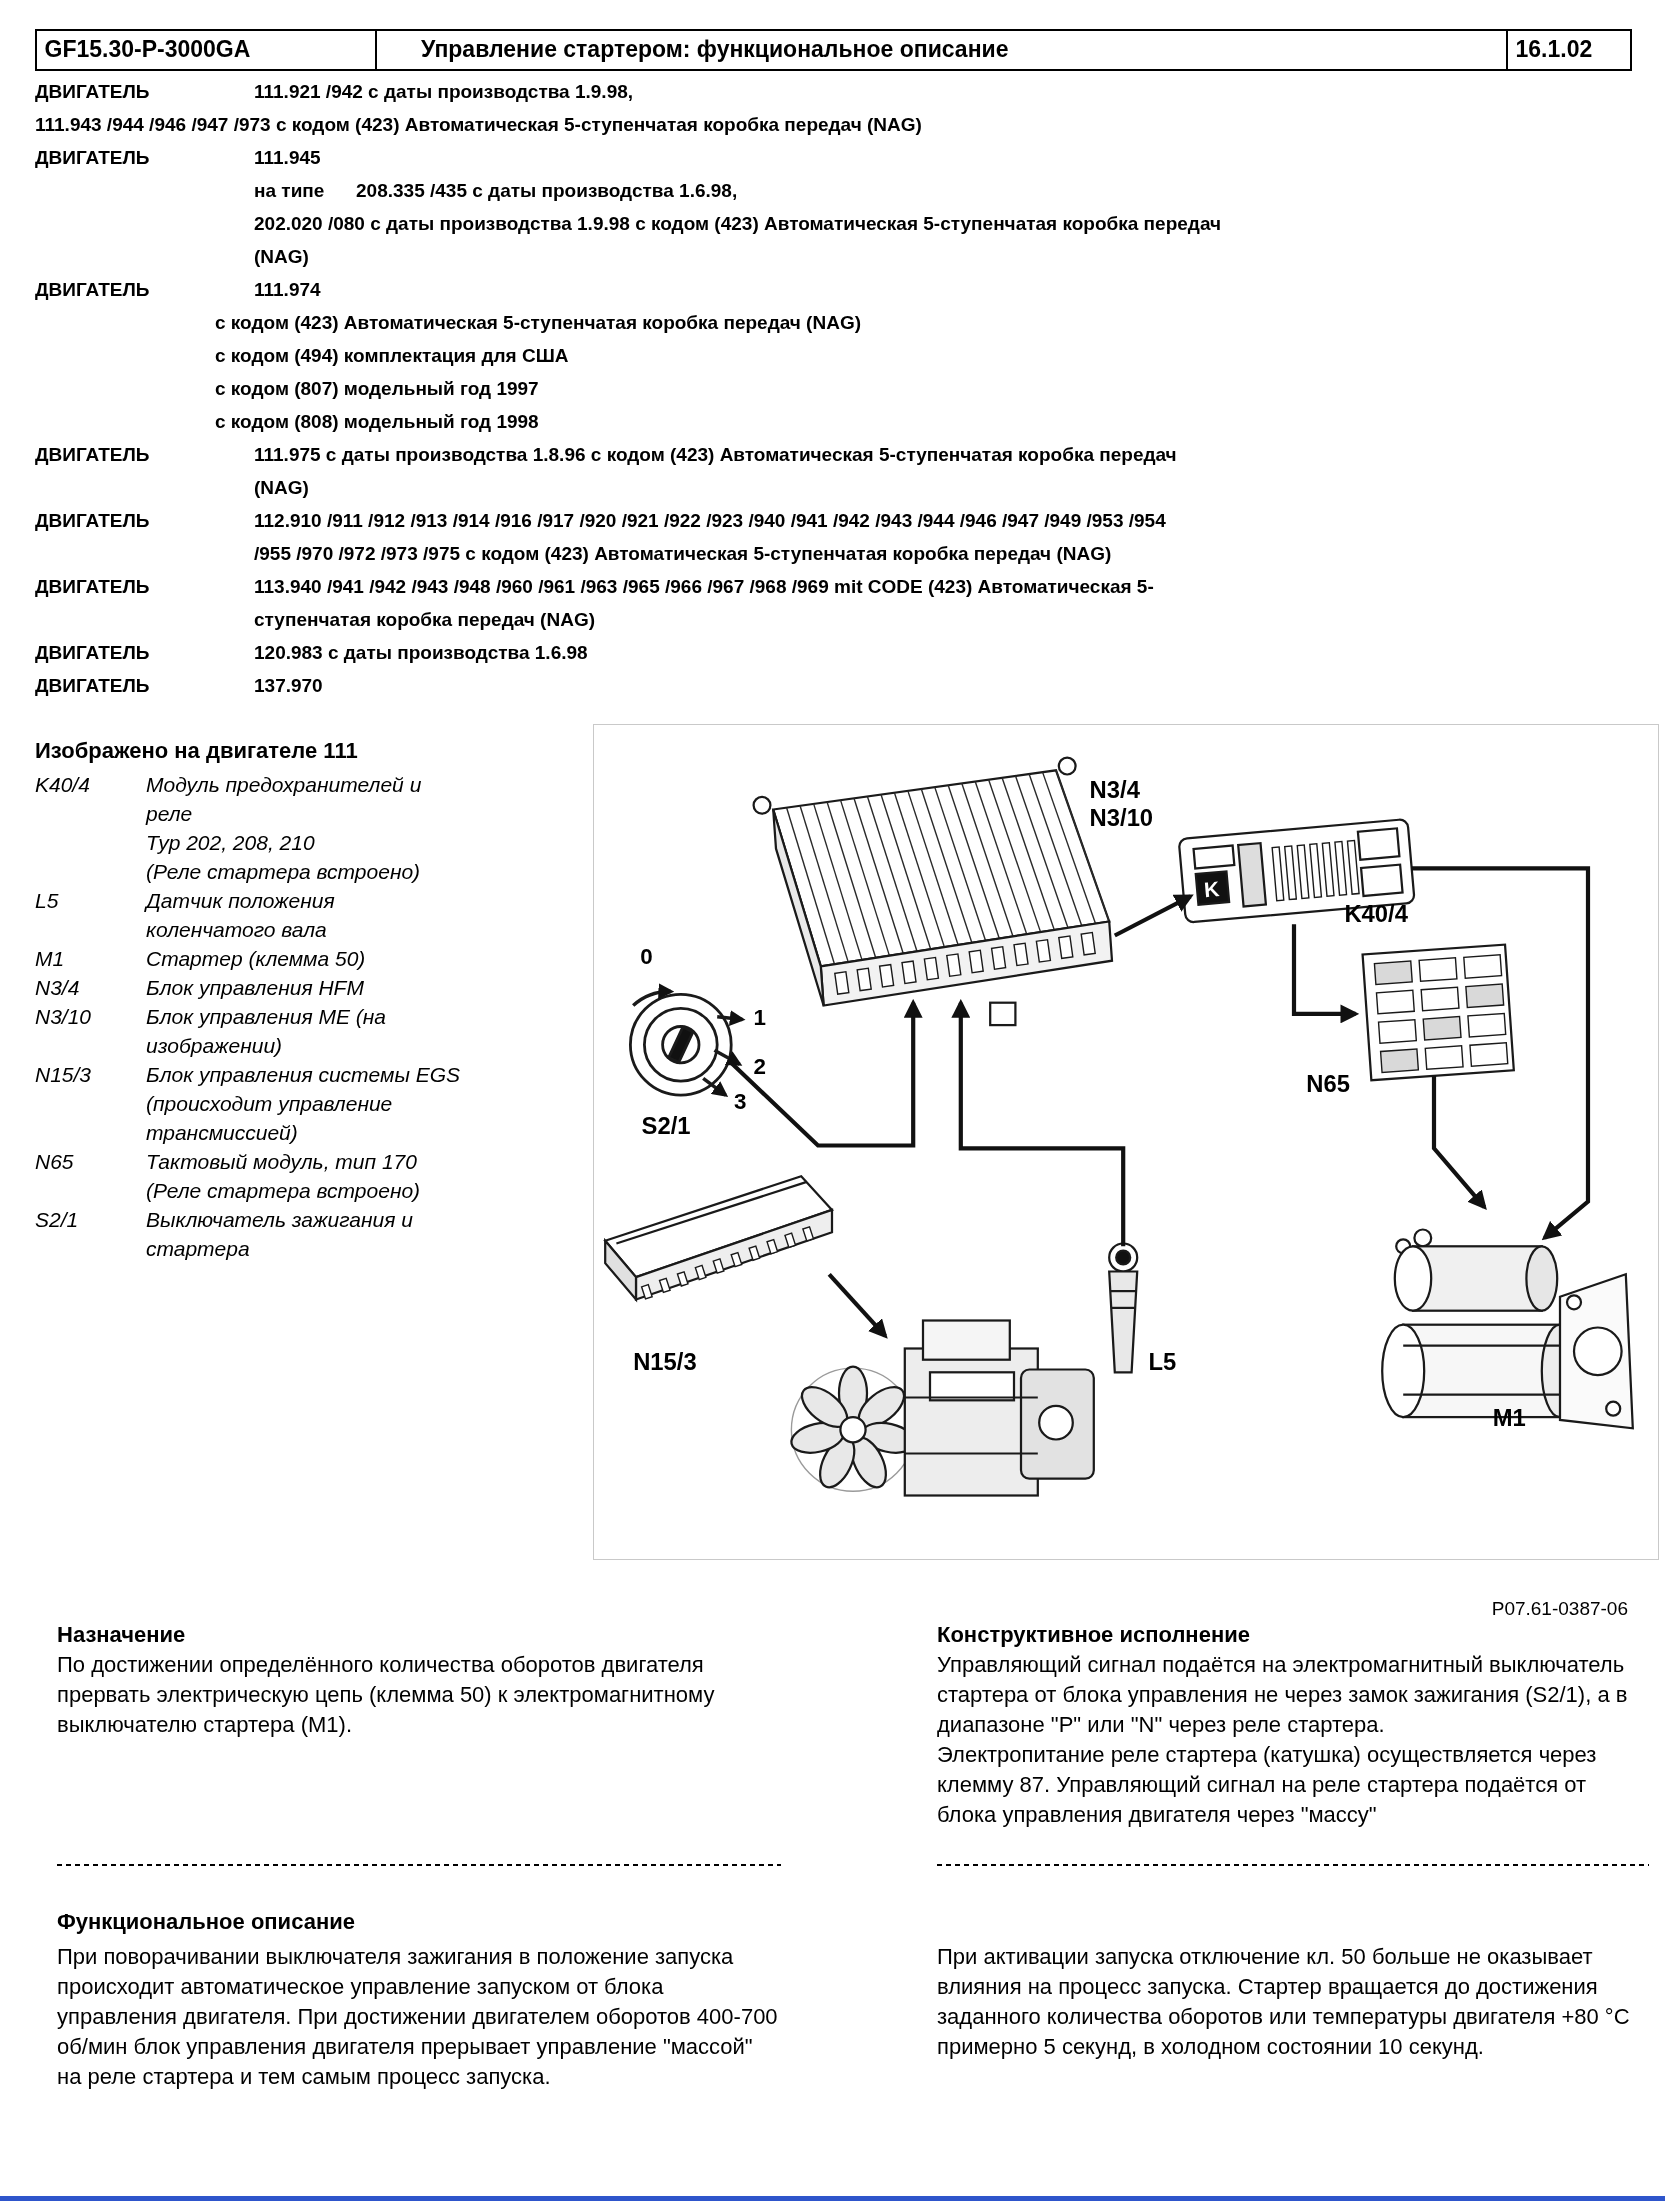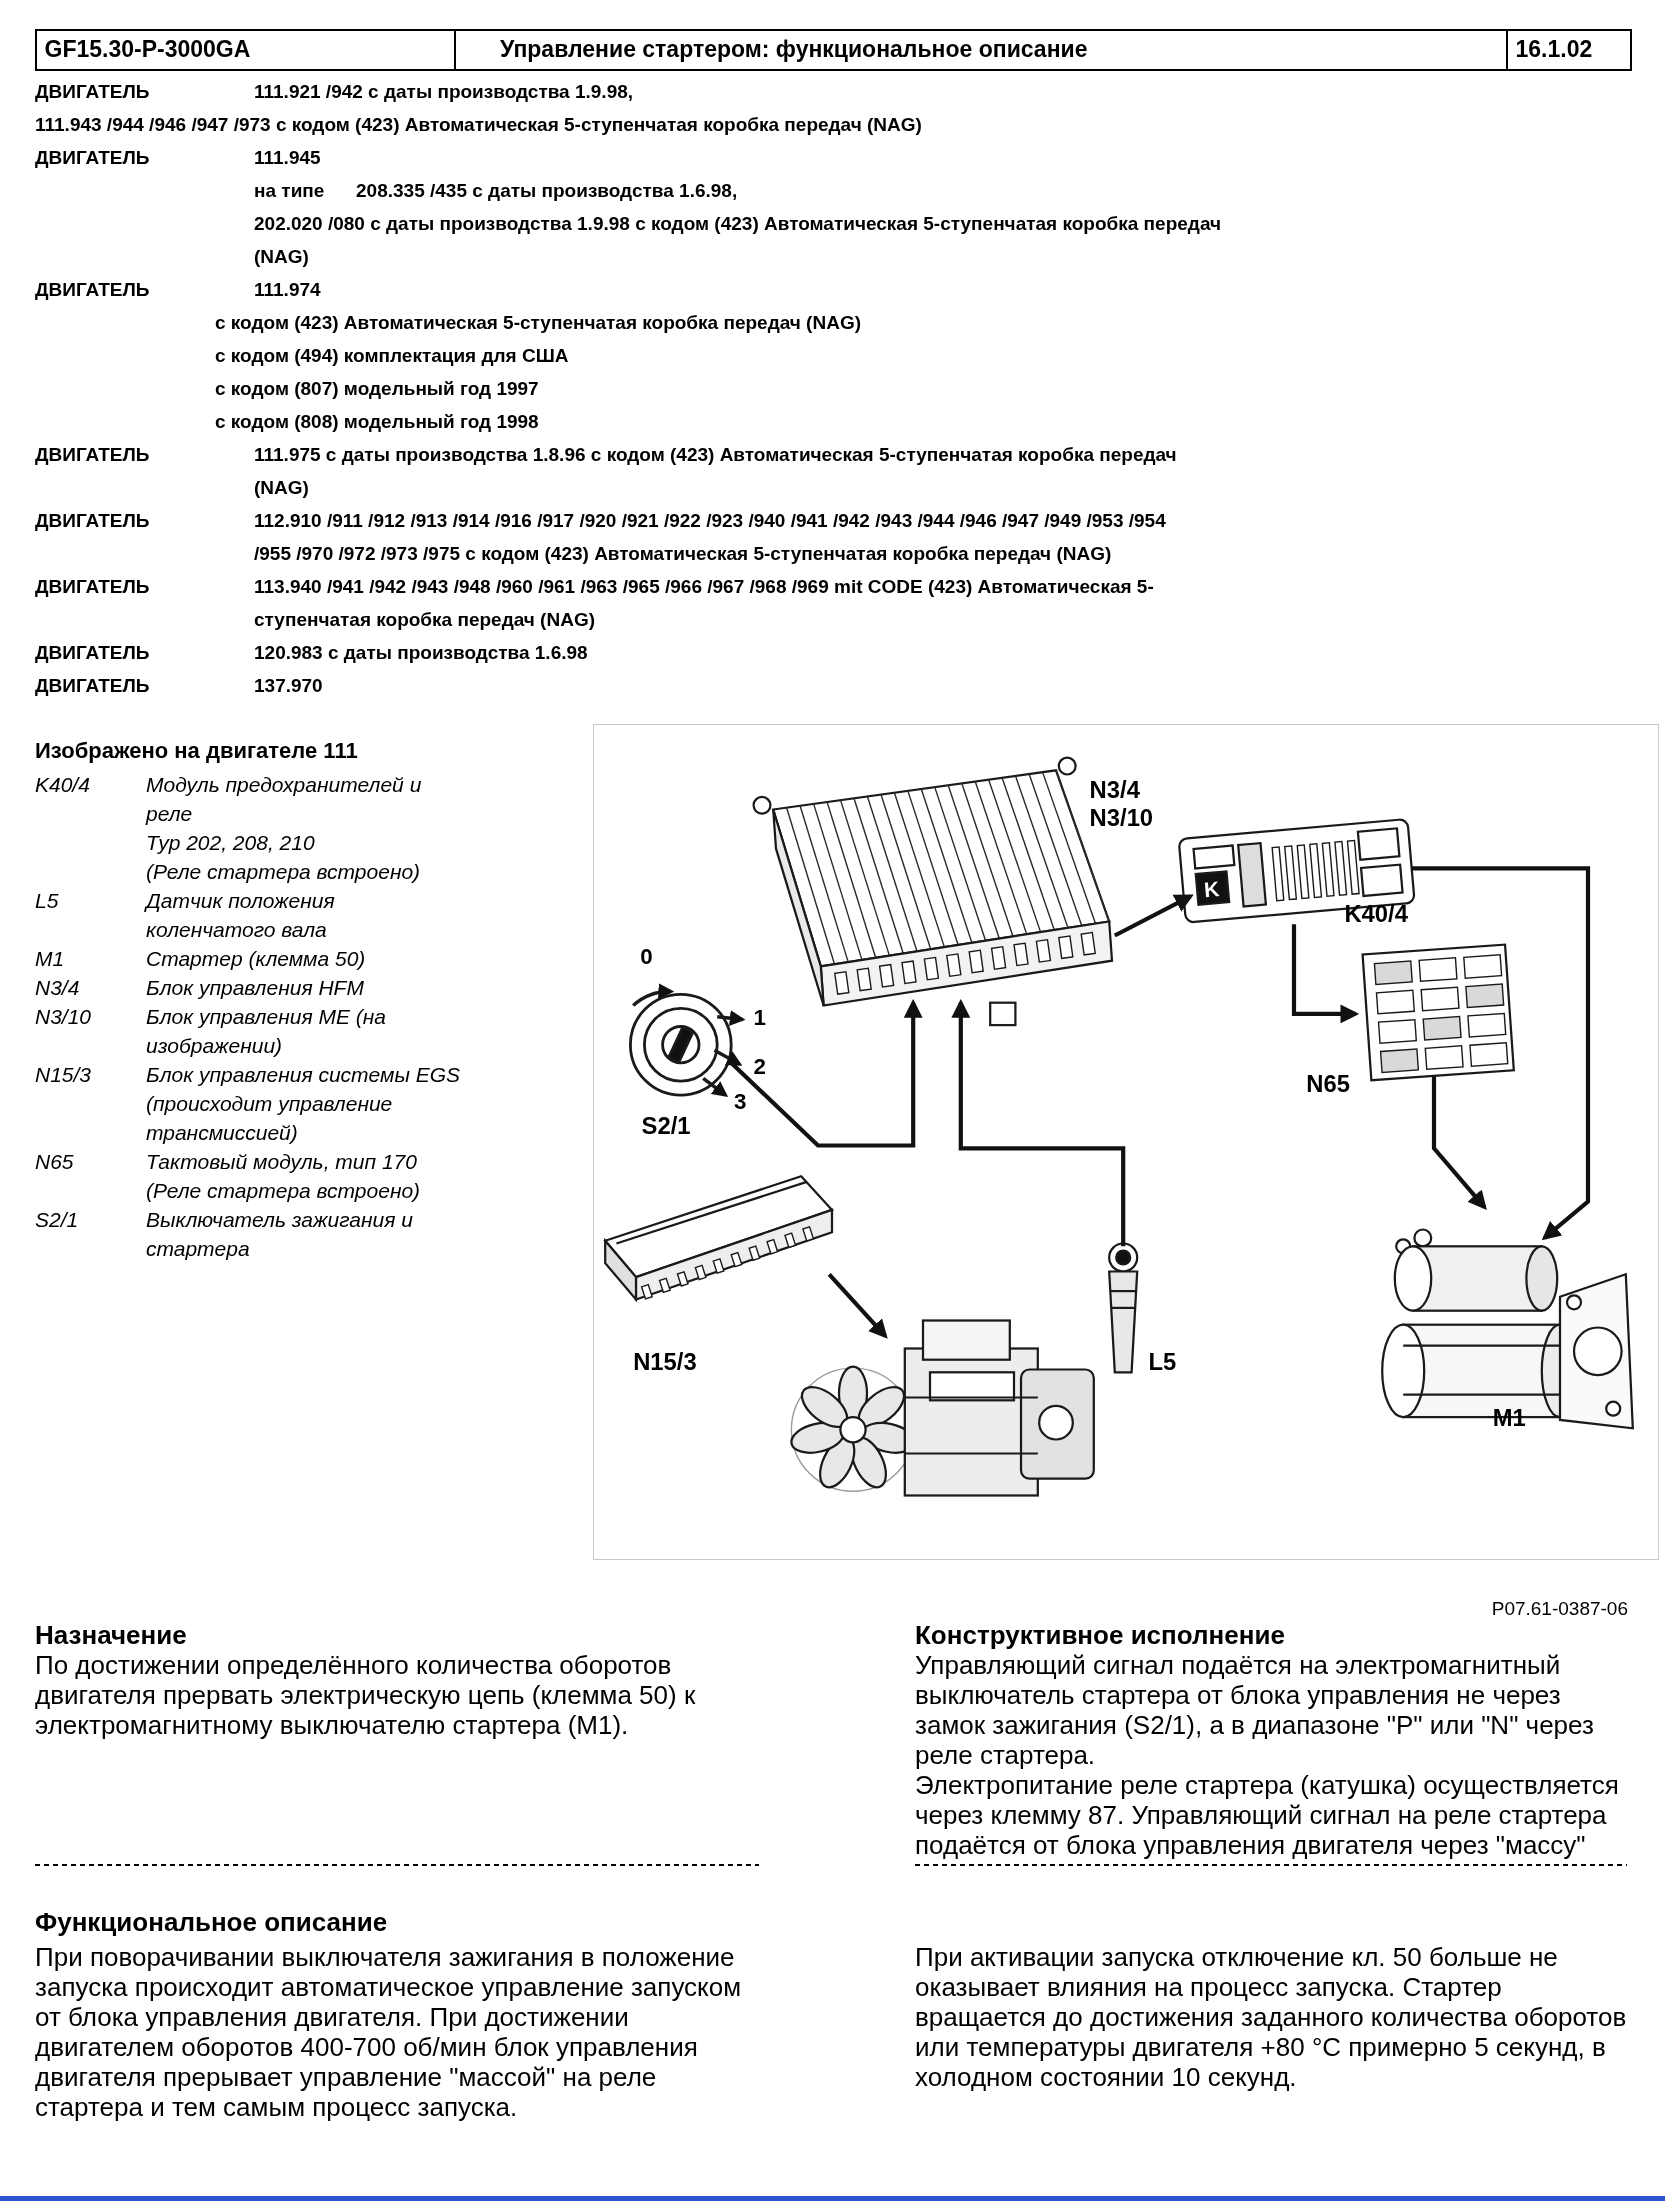--- a/index.html
+++ b/index.html
@@ -2,21 +2,21 @@
 <html style="font-size:12px"><head>
 <meta charset="utf-8">
 <style>
   * { margin:0; padding:0; box-sizing:border-box; }
   html,body { background:#ffffff; }
   body { width:1666px; height:2205px; position:relative; font-family:"Liberation Sans",sans-serif; color:#000; overflow:hidden; }
 
   .header-table { position:absolute; left:35px; top:28.5px; width:1597px; height:42px; display:flex; border:2.3px solid #000; }
   .header-cell { border-right:2.3px solid #000; display:flex; align-items:center; padding:0 7.5px; font-weight:bold; font-size:23px; white-space:nowrap; overflow:hidden; }
   .header-cell:last-child { border-right:none; }
-  .hc-code  { width:419px;text-align:center; }
+  .hc-code  { width:340px;text-align:center; }
   .hc-title { flex:1;padding-left:44px; }
   .hc-date  { width:122px; }
 
   .engine-list { position:absolute; left:35px; top:75px; width:1614px; font-weight:bold; font-size:19px; }
   .engine-row { height:33px; line-height:33px; white-space:pre; overflow:hidden; }
   .engine-label { display:inline-block; width:219px; }
   .ind-value { padding-left:219px; }
   .ind-code  { padding-left:180px; }
 
   .legend { position:absolute; left:35px; top:734px; width:540px; }
@@ -25,21 +25,21 @@
   .legend-key { width:111px; flex:none; }
   .legend-desc { white-space:pre-line; }
 
   .diagram { position:absolute; left:593px; top:724px; width:1066px; height:836px; border:1.5px solid #c9c9c9; background:#fff; }
   .diagram svg { width:100%; height:100%; display:block; }
   .dlabel { font-family:"Liberation Sans",sans-serif; font-weight:bold; font-size:17px; fill:#000; }
   .dnum   { font-family:"Liberation Sans",sans-serif; font-weight:bold; font-size:16px; fill:#000; }
 
   .fig-ref { position:absolute; top:1575px; right:38px; font-size:19px;margin-top:23px; }
 
-  .col { position:absolute; font-size:26px; line-height:30px; height:540px; }
+  .col { position:absolute; font-size:22px; line-height:30px; height:540px;margin-left:22px; }
   .col-left  { left:35px;  top:1620px; width:724px; }
   .col-right { left:915px; top:1620px; width:712px; }
   .sec-heading { font-weight:bold; }
   .col p { margin:0; }
   .dashes { position:absolute; left:0; right:0; top:244px; height:2.3px;
             background:repeating-linear-gradient(90deg,#000 0 5.3px,transparent 5.3px 9px); }
   .fn-heading { position:absolute; left:0; top:287px; }
   .fn-para { position:absolute; left:0; right:0; top:322px; }
 
   .footer-line { position:absolute; left:0; bottom:4.5px; width:100%; height:4.5px; background:#2e55cb; }

